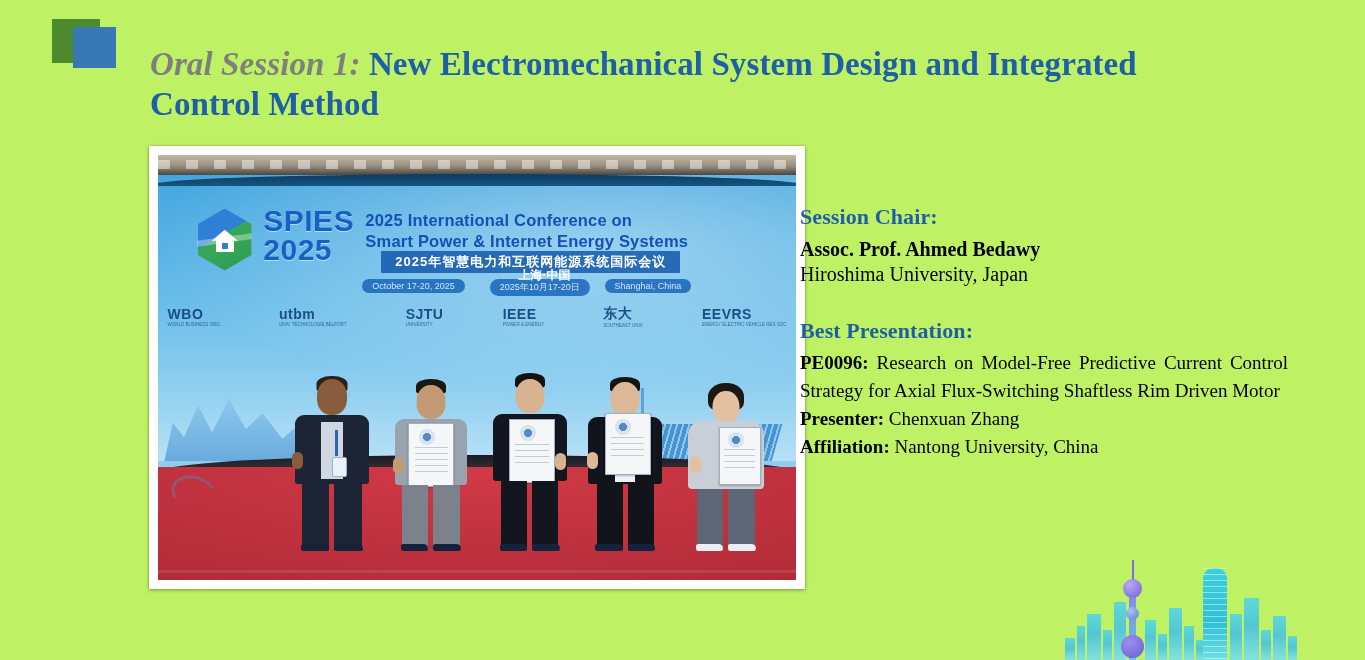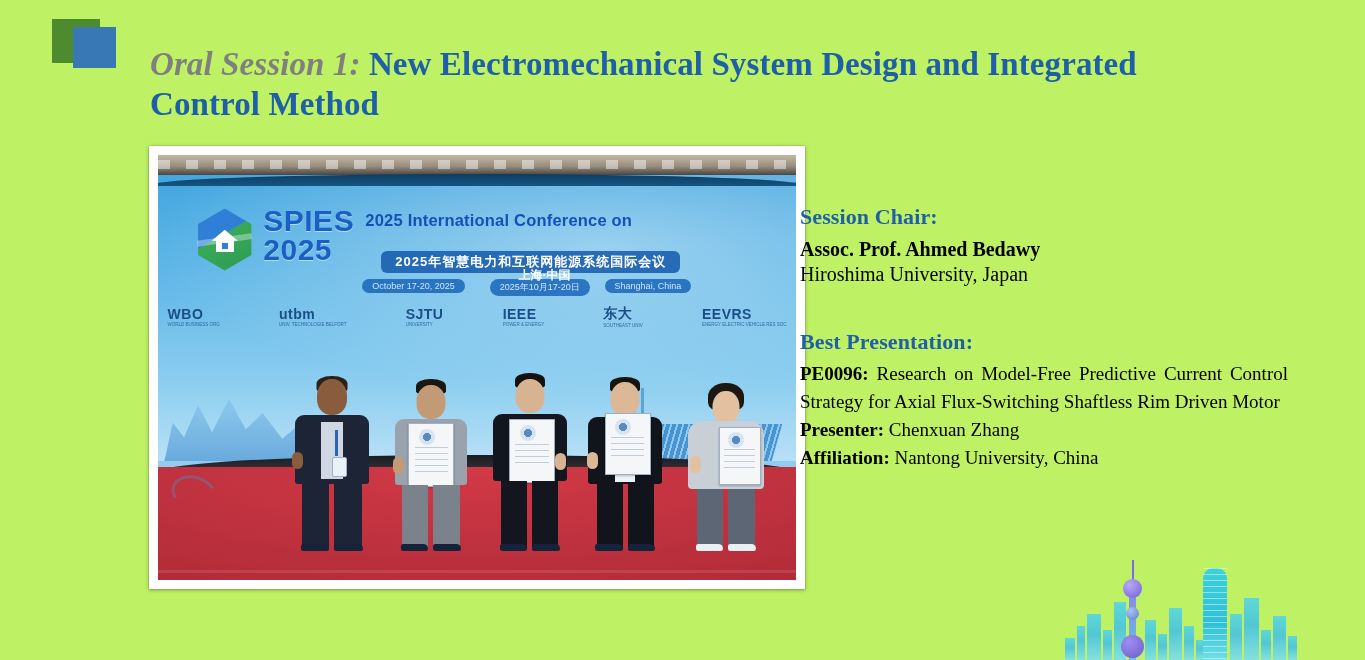--- a/index.html
+++ b/index.html
@@ -143,21 +143,21 @@
     letter-spacing: .2px;
   }
   .cn-pill {
     position: absolute; left: 35%; top: 31.5%;
     padding: 2px 14px;
     background: rgba(16,86,170,.82);
     color: #fff;
     font-family: "Liberation Sans", sans-serif;
     font-size: 13px;
     font-weight: bold;
-    border-radius: 6px;
+    border-radius: 1px;
     letter-spacing: 1px;
     white-space: nowrap;
   }
   .date-pill {
     position: absolute; top: 40.5%;
     padding: 2px 10px;
     background: rgba(18,95,182,.80);
     color: #cfe6ff;
     font-family: "Liberation Sans", sans-serif;
     font-size: 9px;
@@ -313,21 +313,21 @@
     margin-top: 7px;
     font-size: 20px;
     font-weight: bold;
     line-height: 1.2;
   }
   .info .chair-aff {
     font-size: 20px;
     line-height: 1.32;
   }
   .info .gap { height: 30px; }
-  .info .best-head { margin-top: 12px; }
+  .info .best-head { margin-top: 1px; }
   .info .pres-title {
     margin-top: 5px;
     font-size: 19px;
     line-height: 1.46;
     text-align: justify;
     text-justify: inter-word;
   }
   .info .pres-title b { font-weight: bold; }
   .info .kv {
     font-size: 19px;
@@ -410,20 +410,21 @@
           </div>
         </div>
 
         <div class="spies-word noselect">
           <span>SPIES</span>
           <span class="yr">2025</span>
         </div>
 
         <div class="conf-line noselect">
           <div>2025 International Conference on</div>
+          <div>Smart Power &amp; Internet Energy Systems</div>
         </div>
 
         <div class="cn-pill noselect">2025年智慧电力和互联网能源系统国际会议</div>
 
         <div class="date-pill p1 noselect">October 17-20, 2025</div>
         <div class="date-pill p2 noselect">2025年10月17-20日</div>
         <div class="date-pill p3 noselect">Shanghai, China</div>
         <div class="cn-place noselect">上海·中国</div>
 
         <div class="sponsors noselect">

